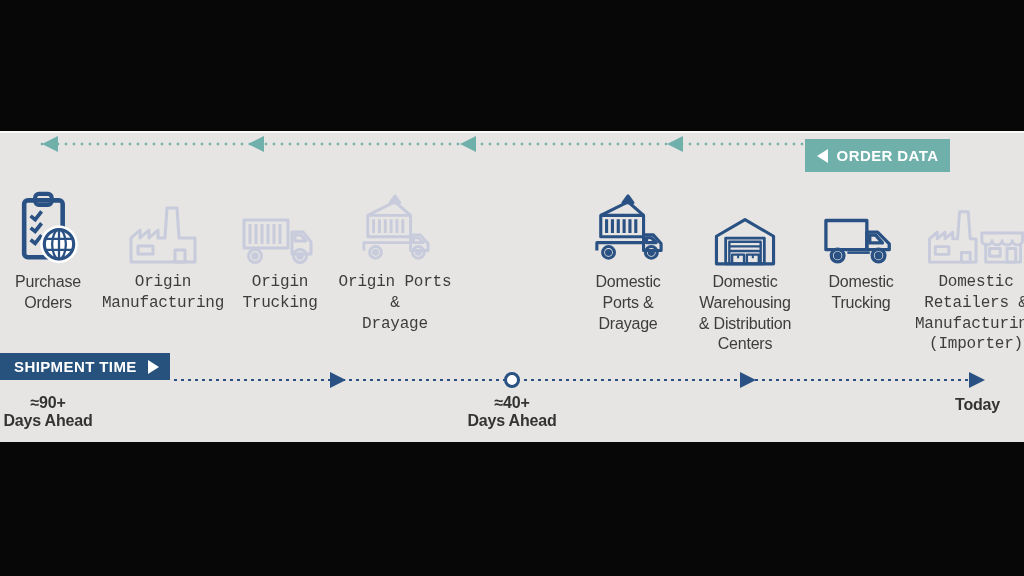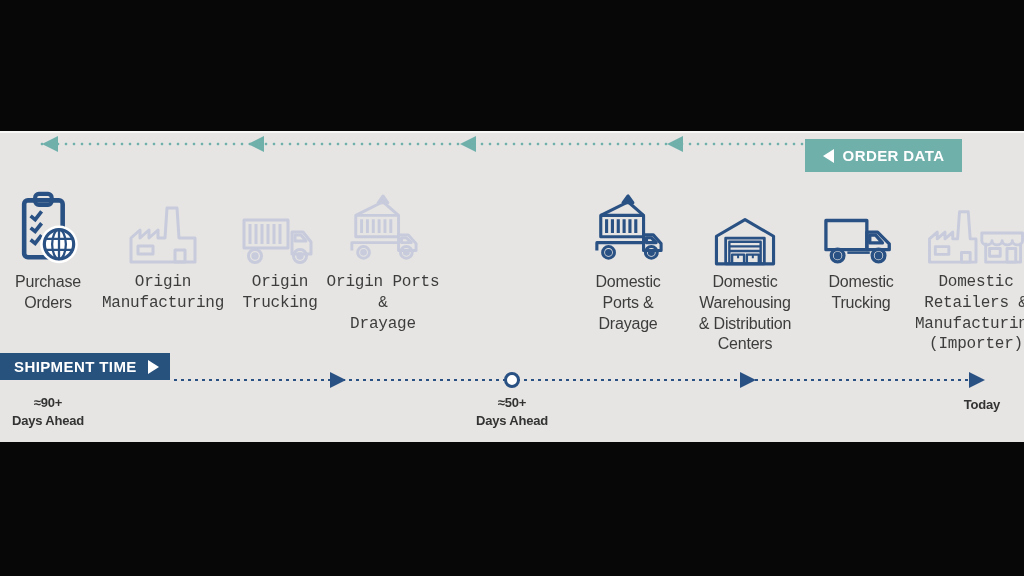--- a/index.html
+++ b/index.html
@@ -7,21 +7,21 @@
          font-family:"Liberation Sans","DejaVu Sans",sans-serif;}
   .panel{position:absolute;left:0;top:133px;width:1024px;height:309px;background:#e6e5e3;}
   .panel-topline{position:absolute;left:0;top:131px;width:1024px;height:2px;background:#f8f8f7;}
 
   
   .dotline-teal{position:absolute;left:38px;top:142px;width:817px;height:4px;
     background-image:radial-gradient(circle,#6fb0ab 1.5px,rgba(0,0,0,0) 1.6px);
     background-size:8px 4px;background-repeat:repeat-x;background-position:0 50%;}
   .arr-left{position:absolute;top:136px;width:0;height:0;
     border-top:8px solid transparent;border-bottom:8px solid transparent;border-right:16px solid #6fb0ab;}
-  .banner-order{position:absolute;left:805px;top:139px;width:157px;height:33px;background:#6fb0ab;
+  .banner-order{position:absolute;left:805px;top:139px;width:145px;height:33px;background:#6fb0ab;
     display:flex;align-items:center;justify-content:center;gap:9px;}
   .banner-order .lbl{color:#fff;font-weight:bold;font-size:15px;letter-spacing:.4px;}
   .tri-left-w{width:0;height:0;border-top:7px solid transparent;border-bottom:7px solid transparent;border-right:11px solid #fff;}
 
   
   .stage{position:absolute;top:180px;width:120px;display:flex;flex-direction:column;align-items:center;}
   .icon-box{height:86px;display:flex;align-items:flex-end;justify-content:center;}
   .stage-label{margin-top:6px;font-size:16px;line-height:1.3;color:#3d3d3d;text-align:center;letter-spacing:-.2px;}
   .multiline{white-space:pre-line;}
   .tone-dark{color:#2a5183;}
@@ -34,21 +34,21 @@
   .banner-ship .lbl{color:#fff;font-weight:bold;font-size:15px;letter-spacing:.4px;}
   .tri-right-w{width:0;height:0;border-top:7px solid transparent;border-bottom:7px solid transparent;border-left:11px solid #fff;}
   .dotline-blue{position:absolute;left:172px;top:378px;width:812px;height:4px;
     background-image:radial-gradient(circle,#2a5183 1.4px,rgba(0,0,0,0) 1.5px);
     background-size:7px 4px;background-repeat:repeat-x;background-position:0 50%;}
   .arr-right{position:absolute;top:372px;width:0;height:0;
     border-top:8px solid transparent;border-bottom:8px solid transparent;border-left:16px solid #2a5183;}
   .mid-dot{position:absolute;left:504px;top:372px;width:10px;height:10px;background:#fff;
     border:3px solid #2a5183;border-radius:50%;}
 
-  .time-marker{position:absolute;top:394px;font-weight:bold;font-size:13px;line-height:18px;color:#333;
+  .time-marker{position:absolute;top:394px;font-weight:bold;font-size:16px;line-height:18px;color:#333;
     text-align:center;letter-spacing:-.2px;}
   .tm-start{left:0;width:96px;}
   .tm-mid{left:452px;width:120px;}
   .tm-end{top:396px;right:24px;text-align:right;}
 </style>
 </head>
 <body>
 
 <div class="frame">
   <div class="panel-topline"></div>
@@ -105,21 +105,21 @@
         <circle cx="15" cy="46" r="6.5"></circle>
           <circle cx="15" cy="46" r="2.2" fill="currentColor"></circle>
         <circle cx="60" cy="46" r="6.5"></circle>
           <circle cx="60" cy="46" r="2.2" fill="currentColor"></circle>
       </svg>
     </div>
     <div class="stage-label multiline">Origin
 Trucking</div>
   </div>
 
-  <div class="stage tone-light" style="left:323px">
+  <div class="stage tone-light" style="left:335px">
     <div class="icon-box">
       <svg width="78" height="72" viewBox="0 0 80 74" fill="none" stroke="currentColor" stroke-width="3" stroke-linejoin="round">
         <path d="M40 2 L35 9 H45 Z" fill="currentColor"></path>
         <path d="M40 8 L12 22 M40 8 L56 22"></path>
         <rect x="12" y="22" width="44" height="22"></rect>
         <path d="M18 26 V40 M24 26 V40 M30 26 V40 M36 26 V40 M42 26 V40 M48 26 V40"></path>
         <path d="M8 58 V50 H56"></path>
         <path d="M56 42 H66 L74 51 V58 H56 Z"></path>
         <path d="M59 45 H64 L69 50 H59 Z"></path>
         <circle cx="20" cy="60" r="6"></circle>
@@ -212,16 +212,16 @@
     <span class="tri-right-w"></span>
   </div>
   <div class="dotline-blue"></div>
   <div class="arr-right" style="left:330px"></div>
   <div class="arr-right" style="left:740px"></div>
   <div class="arr-right" style="left:969px"></div>
   <div class="mid-dot"></div>
 
   <div class="time-marker tm-start multiline">≈90+
 Days Ahead</div>
-  <div class="time-marker tm-mid multiline">≈50+
+  <div class="time-marker tm-mid multiline">≈40+
 Days Ahead</div>
   <div class="time-marker tm-end">Today</div>
 </div>
 
 </body></html>

